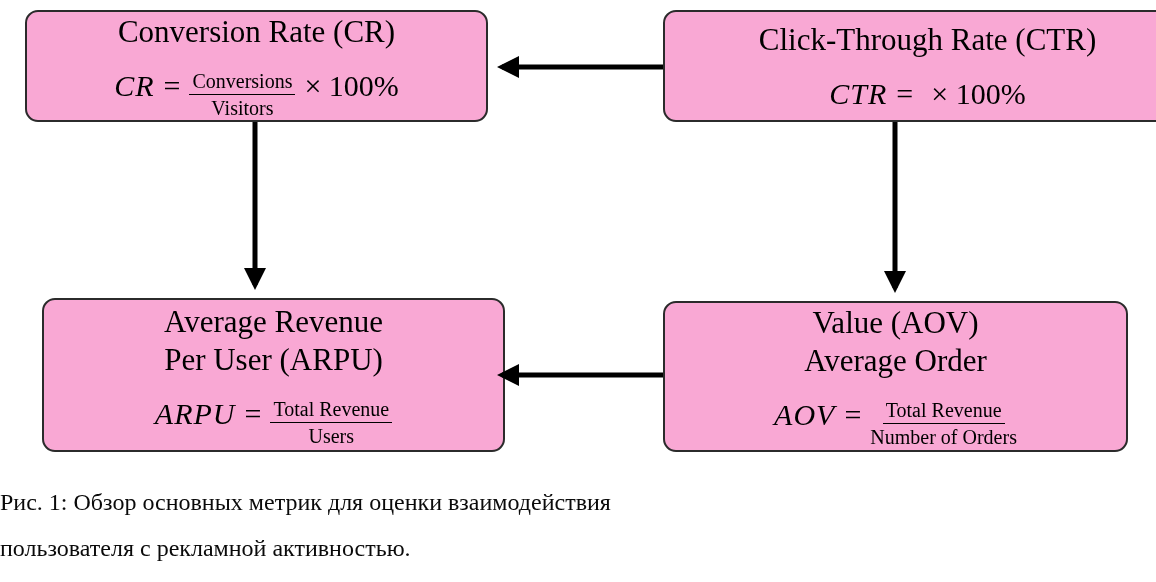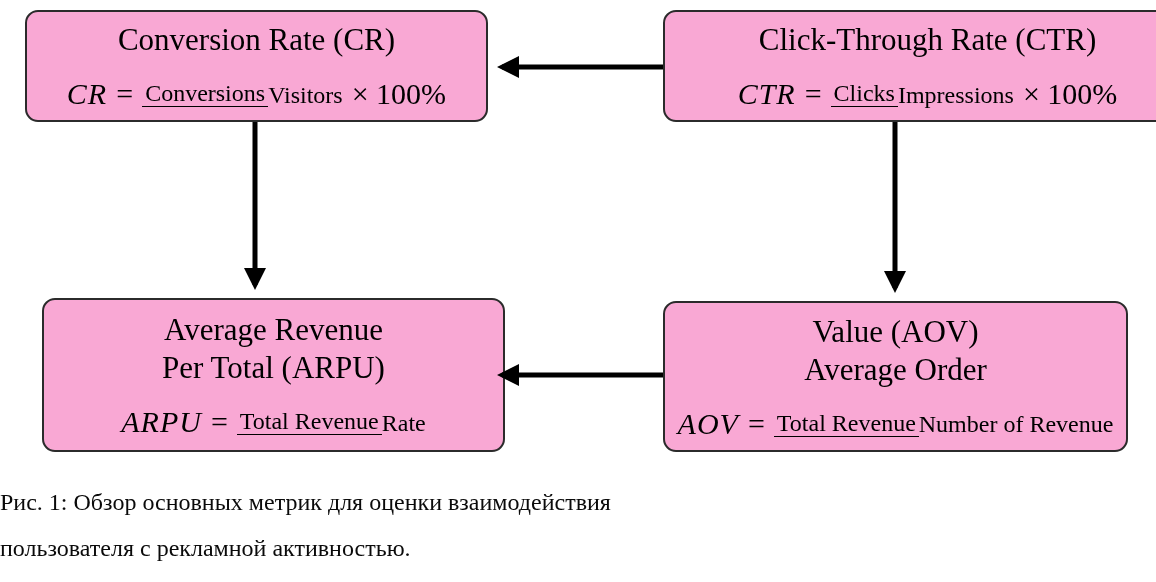--- a/index.html
+++ b/index.html
@@ -46,24 +46,24 @@
     white-space: nowrap;
   }
   .math-var {
     font-style: italic;
     letter-spacing: 1px;
     margin-right: 9px;
   }
   .eq-sign { margin-right: 9px; }
   .frac {
     display: inline-flex;
-    flex-direction: row;
+    flex-direction: column;
     align-items: center;
     vertical-align: middle;
-    font-size: 24px;
+    font-size: 20px;
     line-height: 24px;
   }
   .frac .num {
     border-bottom: 1.6px solid #000;
     padding: 0 3px 1px 3px;
   }
   .frac .den { padding-top: 1px; }
   .multiplier { margin-left: 9px; font-family: Liberation Serif, serif; }
 
   .arrow-layer {
@@ -100,50 +100,46 @@
       </span>
       <span class="multiplier">× 100%</span>
     </div>
   </div>
 
   <div class="metric-box box-ctr">
     <div class="box-title">Click-Through Rate (CTR)</div>
     <div class="formula">
       <span class="math-var">CTR</span>
       <span class="eq-sign">=</span>
-      <span class="frac">
-        <span class="num">Clicks</span>
-        <span class="den">Impressions</span>
-      </span>
       <span class="multiplier">× 100%</span>
     </div>
   </div>
 
   <div class="metric-box box-arpu">
     <div class="box-title">Average Revenue</div>
-    <div class="box-title">Per Total (ARPU)</div>
+    <div class="box-title">Per User (ARPU)</div>
     <div class="formula">
       <span class="math-var">ARPU</span>
       <span class="eq-sign">=</span>
       <span class="frac">
         <span class="num">Total Revenue</span>
-        <span class="den">Rate</span>
+        <span class="den">Users</span>
       </span>
     </div>
   </div>
 
   <div class="metric-box box-aov">
     <div class="box-title">Value (AOV)</div>
     <div class="box-title">Average Order</div>
     <div class="formula">
       <span class="math-var">AOV</span>
       <span class="eq-sign">=</span>
       <span class="frac">
         <span class="num">Total Revenue</span>
-        <span class="den">Number of Revenue</span>
+        <span class="den">Number of Orders</span>
       </span>
     </div>
   </div>
 
   <svg class="arrow-layer" width="1156" height="582" viewBox="0 0 1156 582" xmlns="http://www.w3.org/2000/svg">
     <defs>
       <marker id="arrowhead" markerWidth="4.4" markerHeight="4.4" refX="3.4" refY="2.2" orient="auto" markerUnits="strokeWidth">
         <path d="M0,0 L4.4,2.2 L0,4.4 Z" fill="#000000"></path>
       </marker>
     </defs>

